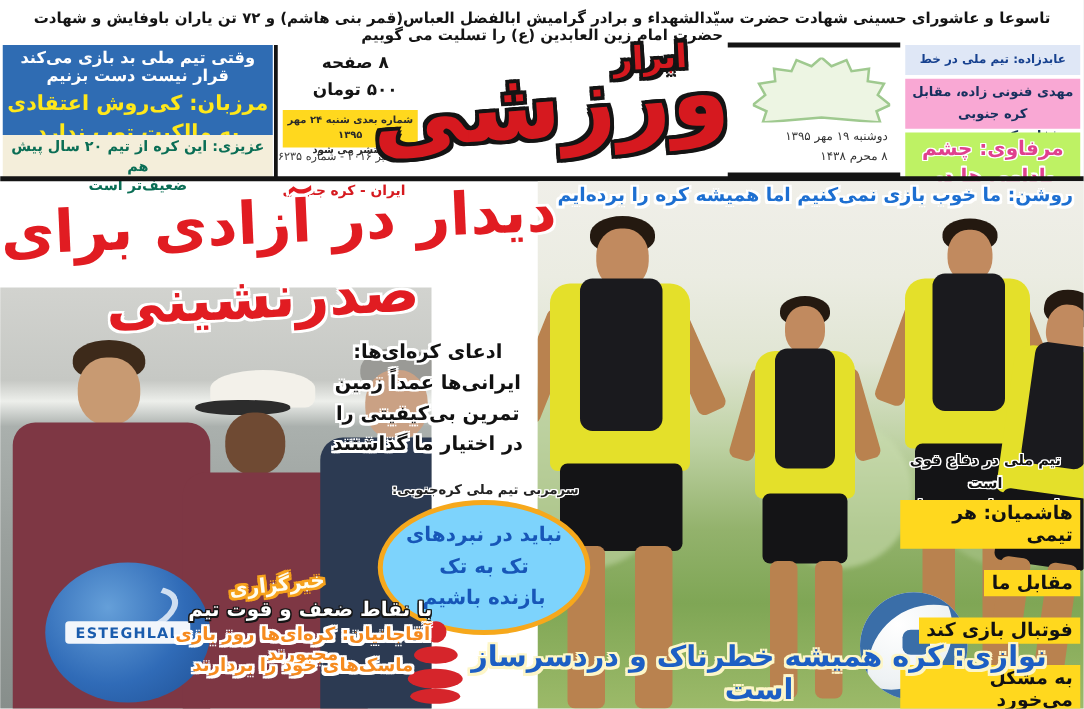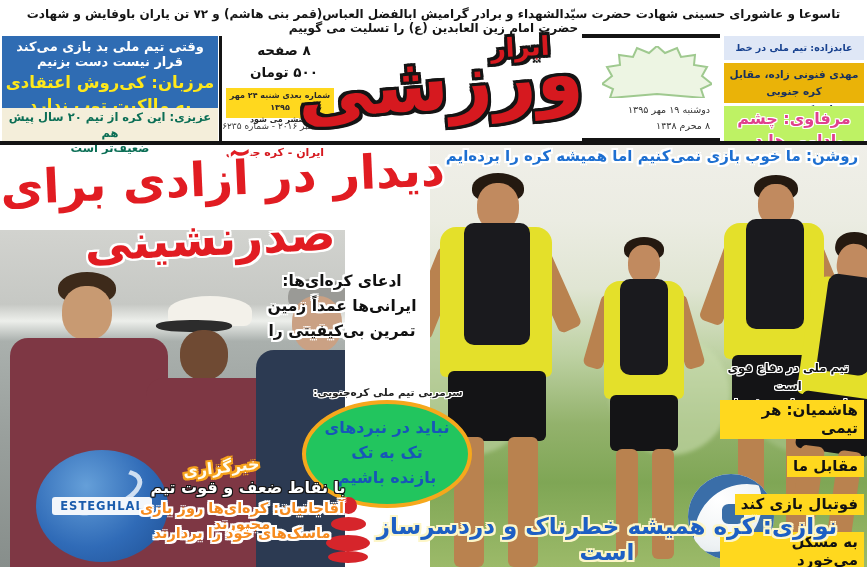--- a/index.html
+++ b/index.html
@@ -31,21 +31,21 @@
   .nextissue{left:226px;top:88px;width:108px;height:30px;background:#ffd81e;color:#2a2a2a;font-size:8px;line-height:1.5;padding-top:2px;}
   .issueline{left:206px;top:121px;width:140px;font-size:9px;color:#3a3a3a;}
   .logo-abrar{left:460px;top:32px;width:120px;font-size:26px;color:#d6191f;transform:rotate(-3deg);}
   .logo-main{left:325px;top:44px;width:258px;font-size:76px;line-height:1;color:#d6191f;transform:rotate(-4deg);letter-spacing:-2px;}
   .starbox{left:582px;top:34px;width:138px;height:108px;border-top:4px solid #141414;border-bottom:4px solid #141414;background:#fff;}
   .starburst{position:absolute;right:8px;top:8px;width:110px;height:52px;}
   .star-txt{position:absolute;right:8px;top:14px;width:110px;font-size:11px;color:#222;line-height:1.5;text-align:center;}
   .dates{position:absolute;right:10px;top:64px;width:118px;font-size:9.5px;color:#333;line-height:1.7;text-align:right;}
   .rb{left:724px;width:140px;text-align:center;}
   .rb1{top:36px;height:24px;background:#dfe7f6;color:#17418f;font-size:9.5px;line-height:24px;}
-  .rb2{top:63px;height:40px;background:#eab308;color:#17305e;font-size:10.5px;line-height:1.65;padding-top:3px;}
+  .rb2{top:63px;height:40px;background:#f9a8d4;color:#17305e;font-size:10.5px;line-height:1.65;padding-top:3px;}
   .rb3{top:106px;height:36px;background:#bef264;color:#e0418e;font-size:16px;line-height:1.4;padding-top:2px;}
 
   
   .photo-right{left:430px;top:145px;width:437px;height:422px;overflow:hidden;
     background:linear-gradient(180deg,#f0efe9 0%,#ebece2 18%,#e0e5d3 34%,#bdd1a2 50%,#93b26c 66%,#7fa655 80%,#9cba69 100%);}
   .photo-left{left:0;top:230px;width:345px;height:337px;overflow:hidden;
     background:linear-gradient(180deg,#d2d3cf 0%,#c6c8c4 22%,#edefeb 27%,#aab0ad 33%,#9aa09d 60%,#878e8b 100%);}
   .blob{position:absolute;border-radius:50%;filter:blur(2px);}
 
   
@@ -65,21 +65,21 @@
   .head1{left:0;top:151px;width:445px;font-size:47px;color:#e11c22;transform:rotate(-2.5deg);}
   .head2{left:25px;top:211px;width:370px;font-size:47px;color:#e11c22;transform:rotate(-2.5deg);}
   .roshan{left:443px;top:147px;width:418px;font-size:15px;color:#1d6fd1;}
   .claim{left:248px;top:269px;width:188px;font-size:15.5px;color:#111;line-height:1.6;text-align:center;}
   .cap-right{left:712px;top:360px;width:152px;font-size:11.5px;color:#111;line-height:1.55;}
   .hash{left:720px;top:400px;width:144px;text-align:right;}
   .hash div{margin-bottom:17px;text-align:right;}
   .hash span{display:inline-block;background:#ffd81e;color:#121212;font-size:15px;font-weight:bold;padding:1px 6px 2px;}
   .oval-wrap{left:300px;top:386px;width:176px;height:124px;}
   .oval-k{position:absolute;top:0;right:6px;width:164px;font-size:10.5px;color:#222;text-align:center;}
-  .oval{position:absolute;top:14px;left:2px;width:170px;height:108px;background:#22c55e;border:4px solid #f6a81c;border-radius:50%;
+  .oval{position:absolute;top:14px;left:2px;width:170px;height:108px;background:#7dd3fc;border:4px solid #f6a81c;border-radius:50%;
         color:#1756b8;font-size:16px;font-weight:bold;text-align:center;line-height:1.55;padding-top:12px;}
   .bottom-head{left:352px;top:513px;width:510px;font-size:23px;color:#1d5fc4;}
   .agha-k{left:146px;top:478px;width:204px;font-size:16px;color:#fff;}
   .agha1{left:126px;top:500px;width:232px;font-size:14.5px;color:#f68b1f;}
   .agha2{left:146px;top:525px;width:192px;font-size:14.5px;color:#f68b1f;}
   .agency{left:183px;top:458px;font-size:16px;color:#fffdf0;transform:rotate(-6deg);}
   .est-circle{left:36px;top:450px;width:132px;height:112px;border-radius:50%;
       background:radial-gradient(circle at 38% 32%,#63a7e4 0%,#2a6fc0 55%,#175199 100%);opacity:.93;}
   .est-swoosh{left:58px;top:472px;width:86px;height:40px;border:5px solid #eaf2fb;border-radius:50%;border-top-color:transparent;border-left-color:transparent;transform:rotate(-18deg);opacity:.85;}
   .est-banner{left:52px;top:497px;width:100px;height:18px;background:#f2f6fb;border-radius:3px;color:#1a5cad;
@@ -217,20 +217,21 @@
   <div class="abs kicker-main b ctr">ایران - کره جنوبی</div>
   <div class="abs head1 b ctr sw2">دیدار در آزادی برای</div>
   <div class="abs head2 b ctr sw2">صدرنشینی</div>
 
   <div class="abs roshan b ctr sw2">روشن: ما خوب بازی نمی‌کنیم اما همیشه کره را برده‌ایم</div>
 
   <div class="abs claim b sw2">
     <span>ادعای کره‌ای‌ها:</span><br>
     <span>ایرانی‌ها عمداً زمین</span><br>
     <span>تمرین بی‌کیفیتی را</span><br>
+    <span>در اختیار ما گذاشتند</span>
   </div>
 
   <div class="abs cap-right b ctr sw1">
     <span>تیم ملی در دفاع قوی است</span><br>
     <span>ولی در حمله ضعف دارد</span>
   </div>
 
   <div class="abs hash">
     <div><span>هاشمیان: هر تیمی</span></div>
     <div><span>مقابل ما</span></div>

